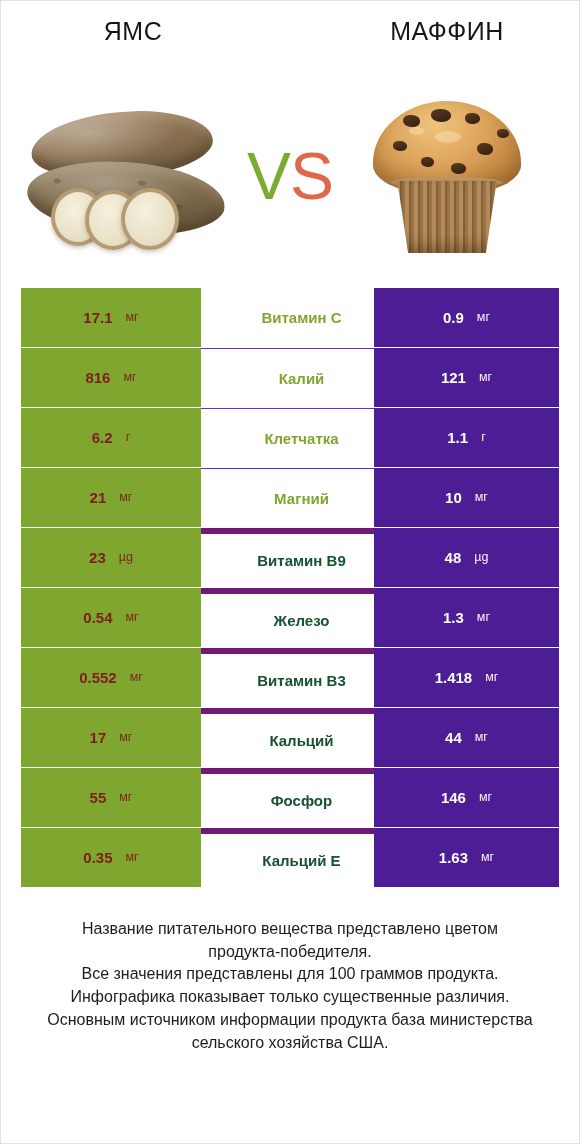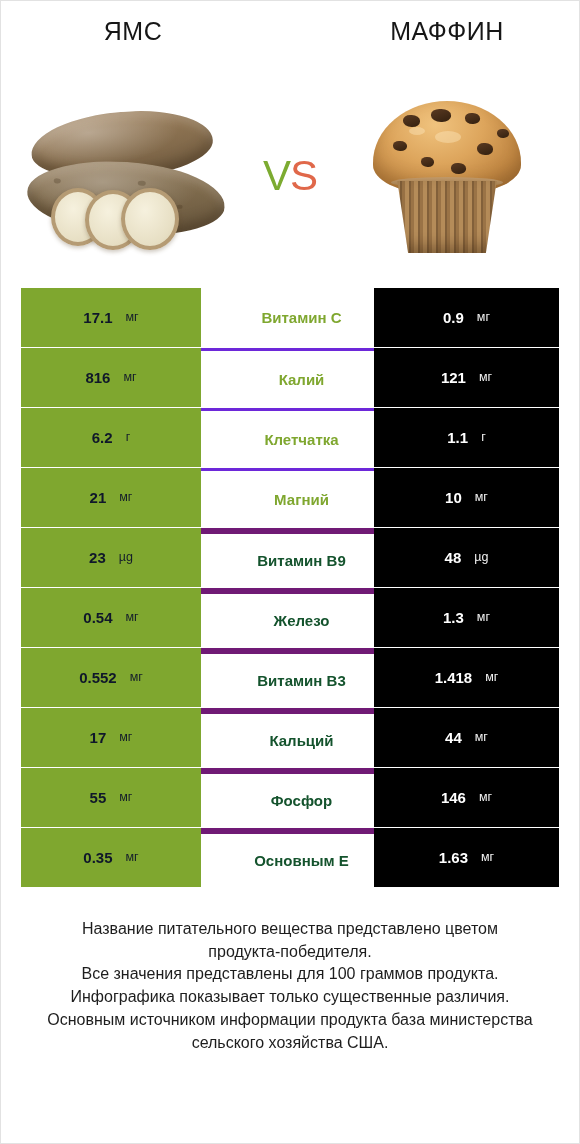--- a/index.html
+++ b/index.html
@@ -56,21 +56,21 @@
     width: 240px;
     height: 190px;
     display: flex;
     align-items: center;
     justify-content: center;
     position: relative;
   }
   .vs {
     width: 110px;
     text-align: center;
-    font-size: 42px;
+    font-size: 66px;
     font-weight: 400;
     line-height: 1;
     letter-spacing: -1px;
     position: relative;
     z-index: 4;
     margin: 0 -18px;
   }
   .vs .v { color: #7cab31; }
   .vs .s { color: #e0684a; }
 
@@ -184,37 +184,37 @@
     display: flex;
     align-items: center;
     justify-content: center;
     font-size: 15px;
     line-height: 1;
     box-sizing: border-box;
   }
   .cell-left {
     width: 180px;
     background: #7fa72f;
-    color: #0f172a;
+    color: #7f1d1d;
     font-weight: bold;
   }
   .cell-right {
     width: 185px;
-    background: #000000;
+    background: #4c1d95;
     color: #ffffff;
     font-weight: bold;
   }
   .cell-mid {
     flex: 1;
     background: #ffffff;
     font-size: 15px;
     font-weight: bold;
     padding-left: 28px;
   }
-  .cell-mid.win-left  { color: #7fa72f; border-top: 3px solid #6d28d9; }
+  .cell-mid.win-left  { color: #7fa72f; border-top: 1px solid #6d28d9; }
   .cell-mid.win-right { color: #14532d; border-top: 6px solid #701a75; }
   .row:first-child .cell-mid { border-top: none; }
   .unit {
     font-weight: normal;
     font-size: 12.5px;
     margin-left: 13px;
     opacity: .95;
   }
 
   
@@ -376,21 +376,21 @@
         <div class="cell cell-right">
           <span>146</span>
           <span class="unit">мг</span>
         </div>
       </div>
       <div class="row">
         <div class="cell cell-left">
           <span>0.35</span>
           <span class="unit">мг</span>
         </div>
-        <div class="cell cell-mid win-right">Основным E</div>
+        <div class="cell cell-mid win-right">Кальций E</div>
         <div class="cell cell-right">
           <span>1.63</span>
           <span class="unit">мг</span>
         </div>
       </div>
     </div>
 
   <div class="footer">
       <p>Название питательного вещества представлено цветом</p>
       <p>продукта-победителя.</p>

